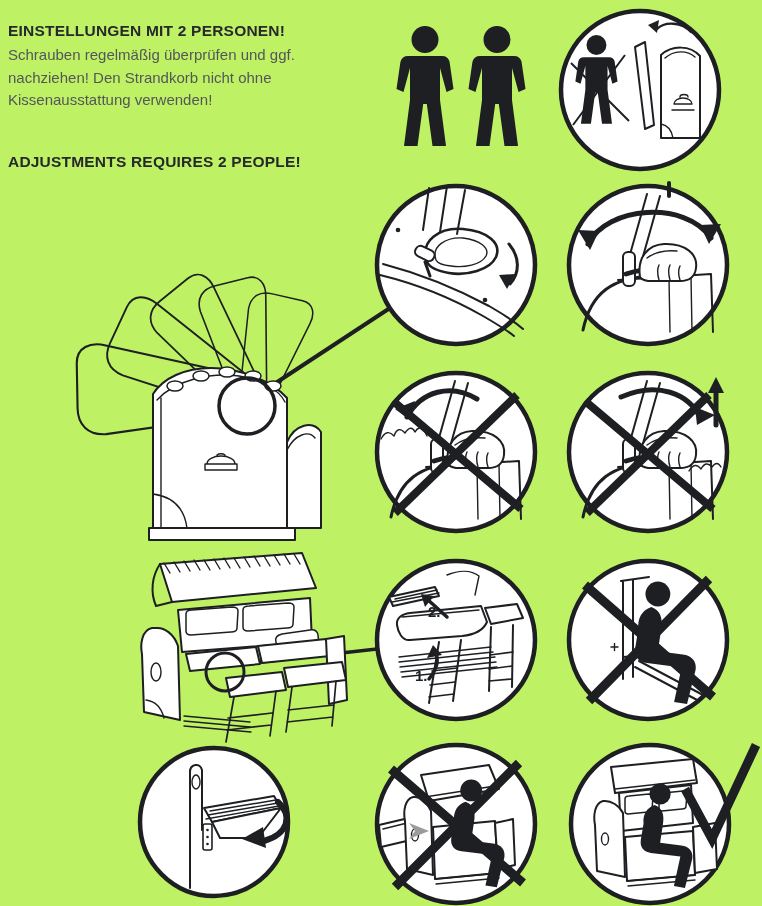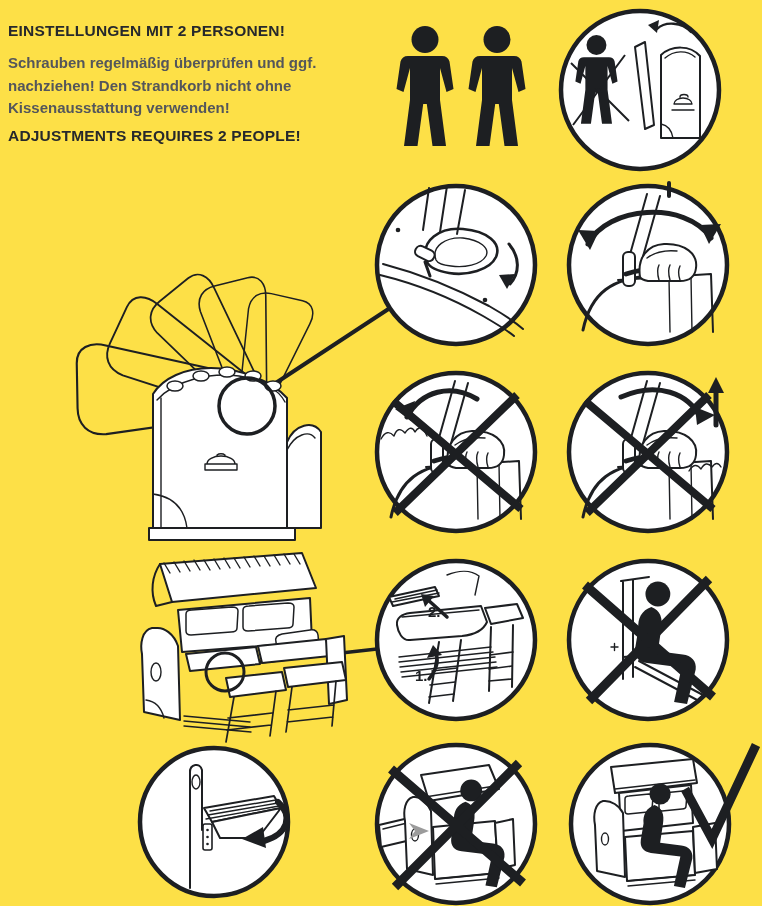--- a/index.html
+++ b/index.html
@@ -1,22 +1,22 @@
 <!DOCTYPE html>
 <html><head>
 <meta charset="utf-8">
 <style>
   html,body{margin:0;padding:0;background:#ffffff;}
-  .canvas{position:relative;width:762px;height:906px;background:#fde047;
+  .canvas{position:relative;width:762px;height:906px;background:#bef264;
           font-family:"Liberation Sans",sans-serif;overflow:hidden;}
   .abs{position:absolute;}
   .textblock{left:8px;top:22px;width:382px;}
   .warn-h{margin:0;font-size:15.5px;font-weight:700;letter-spacing:.2px;color:#26282c;}
-  .warn-h.en{margin-top:7px;}
-  .warn-p{margin:12px 0 0 0;font-size:15px;line-height:22.5px;color:#54565b;white-space:pre-wrap;font-weight:bold;}
+  .warn-h.en{margin-top:41px;}
+  .warn-p{margin:4px 0 0 0;font-size:15px;line-height:22.5px;color:#54565b;white-space:pre-wrap;}
   svg{display:block;overflow:visible;}
   .ln{fill:none;stroke:#1d1f22;stroke-width:2;stroke-linecap:round;stroke-linejoin:round;}
   .thin{stroke-width:1.4;}
   .w3{stroke-width:3;}
   .w5{stroke-width:5;}
   .lnw{fill:#ffffff;stroke:#1d1f22;stroke-width:2;stroke-linejoin:round;}
   .inkfill{fill:#1d1f22;stroke:none;}
   .grayfill{fill:#9b9b9b;stroke:none;}
   .ring{fill:#ffffff;stroke:#1d1f22;stroke-width:4.5;}
   .cross{fill:none;stroke:#1d1f22;stroke-width:8;stroke-linecap:butt;}

